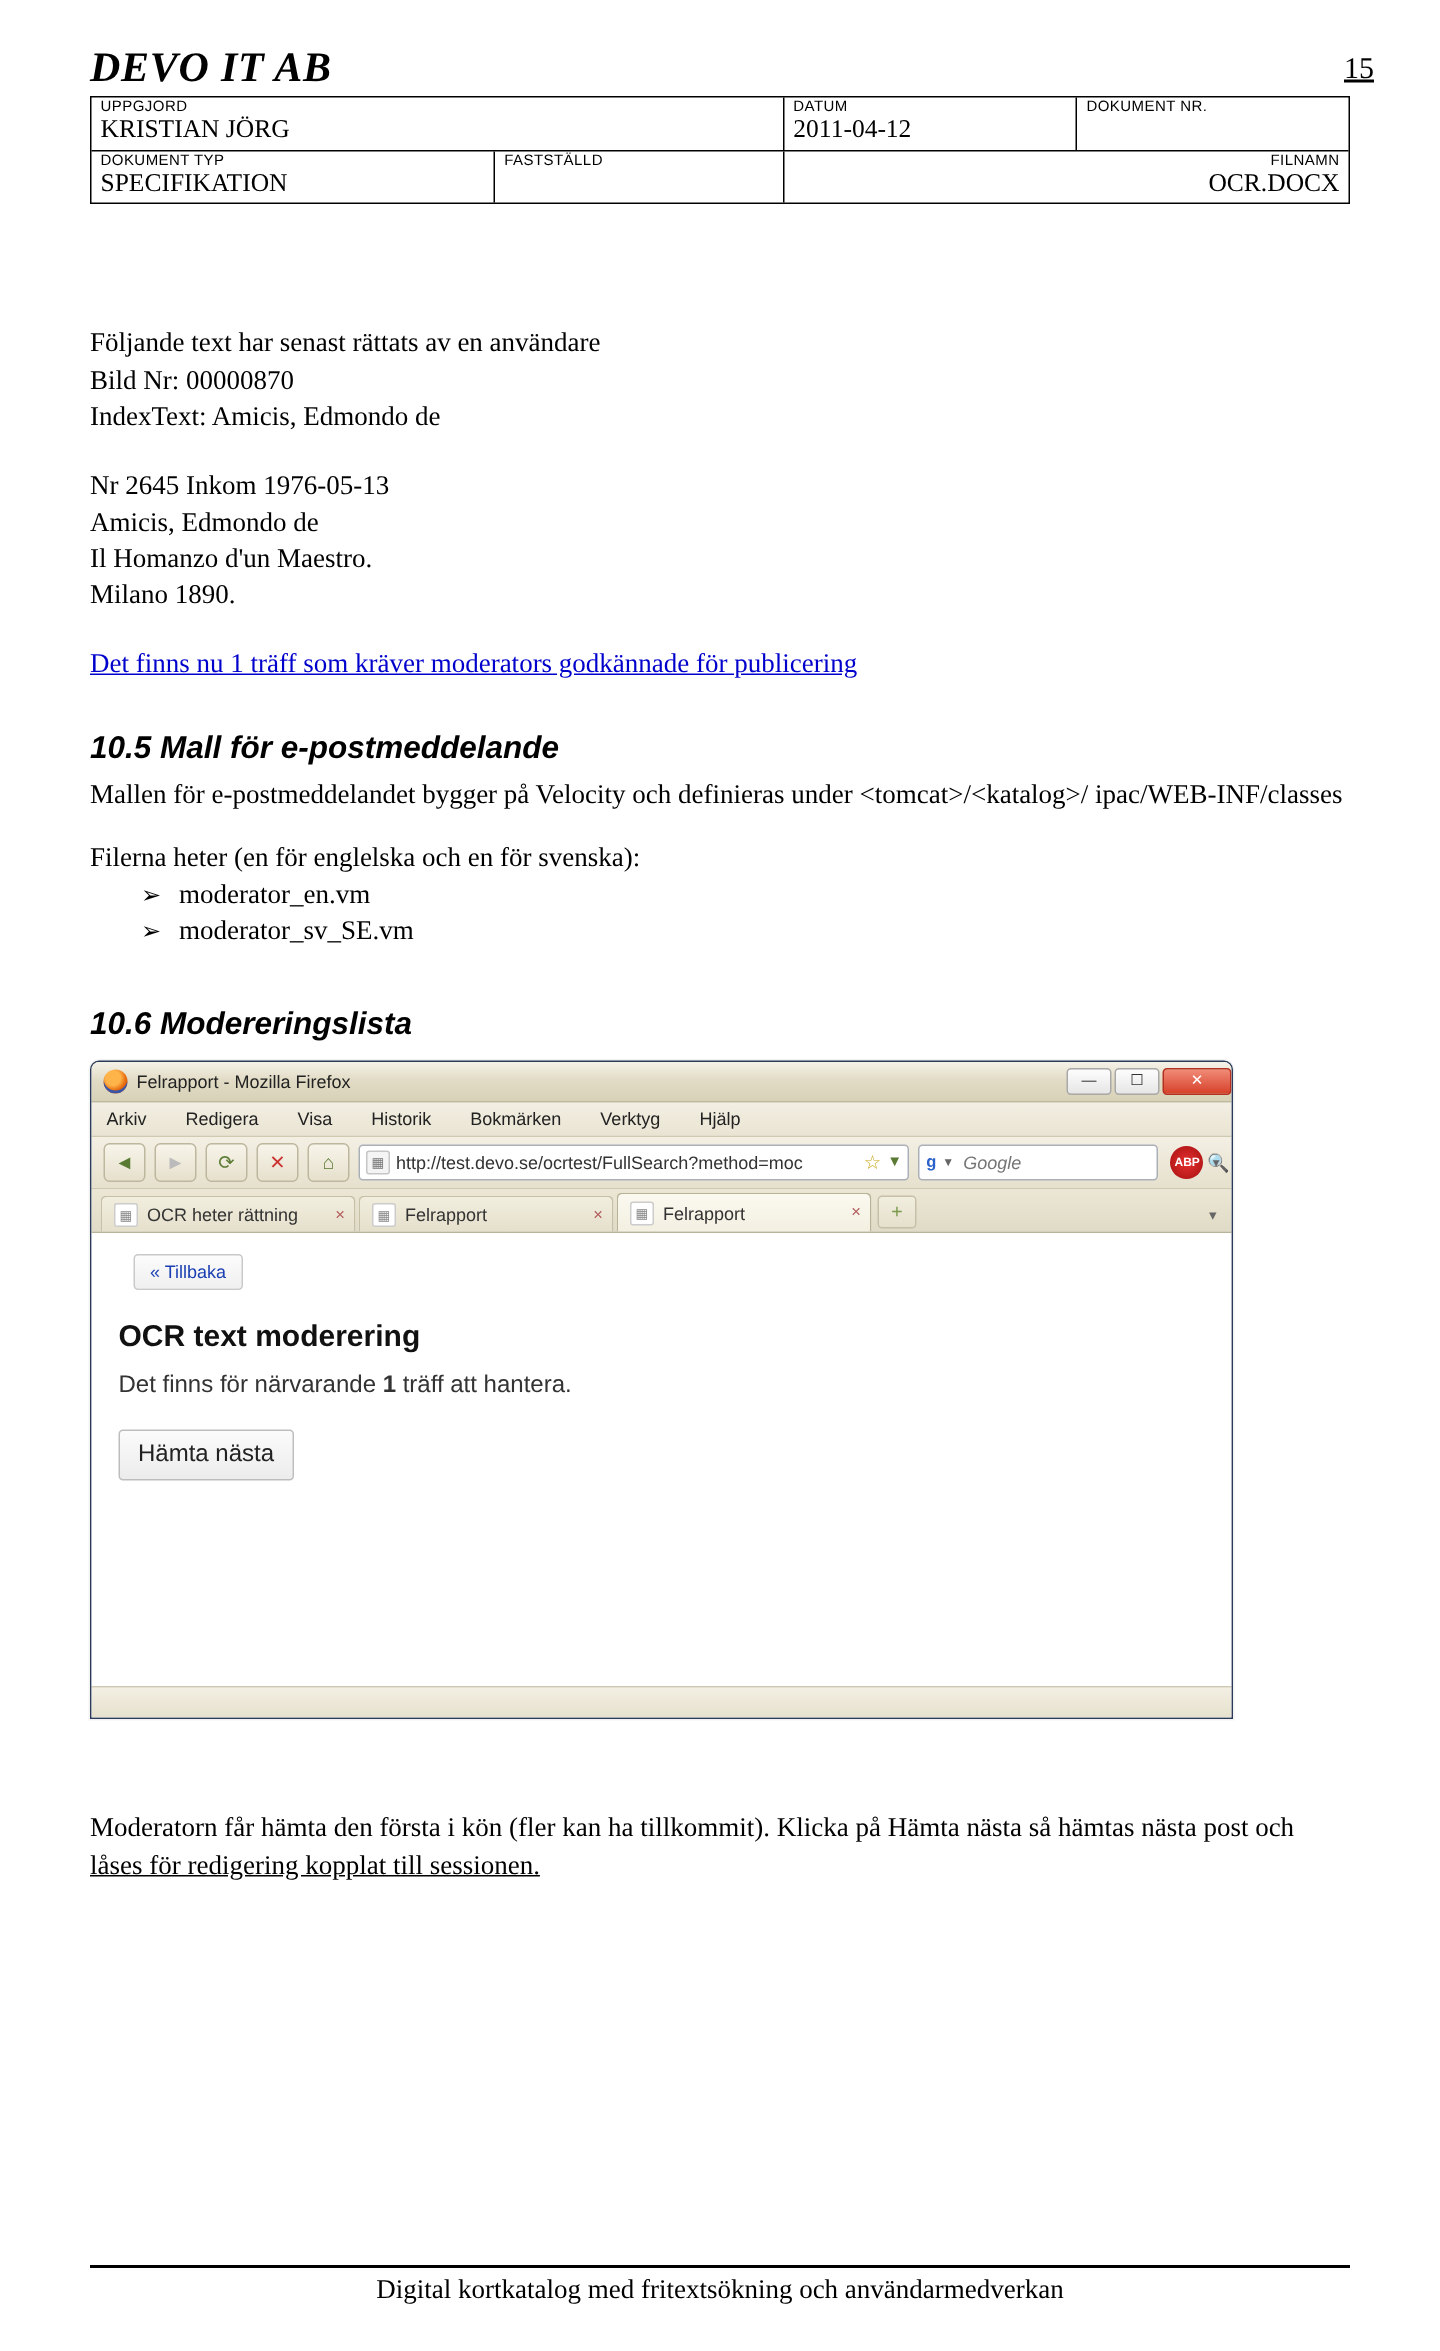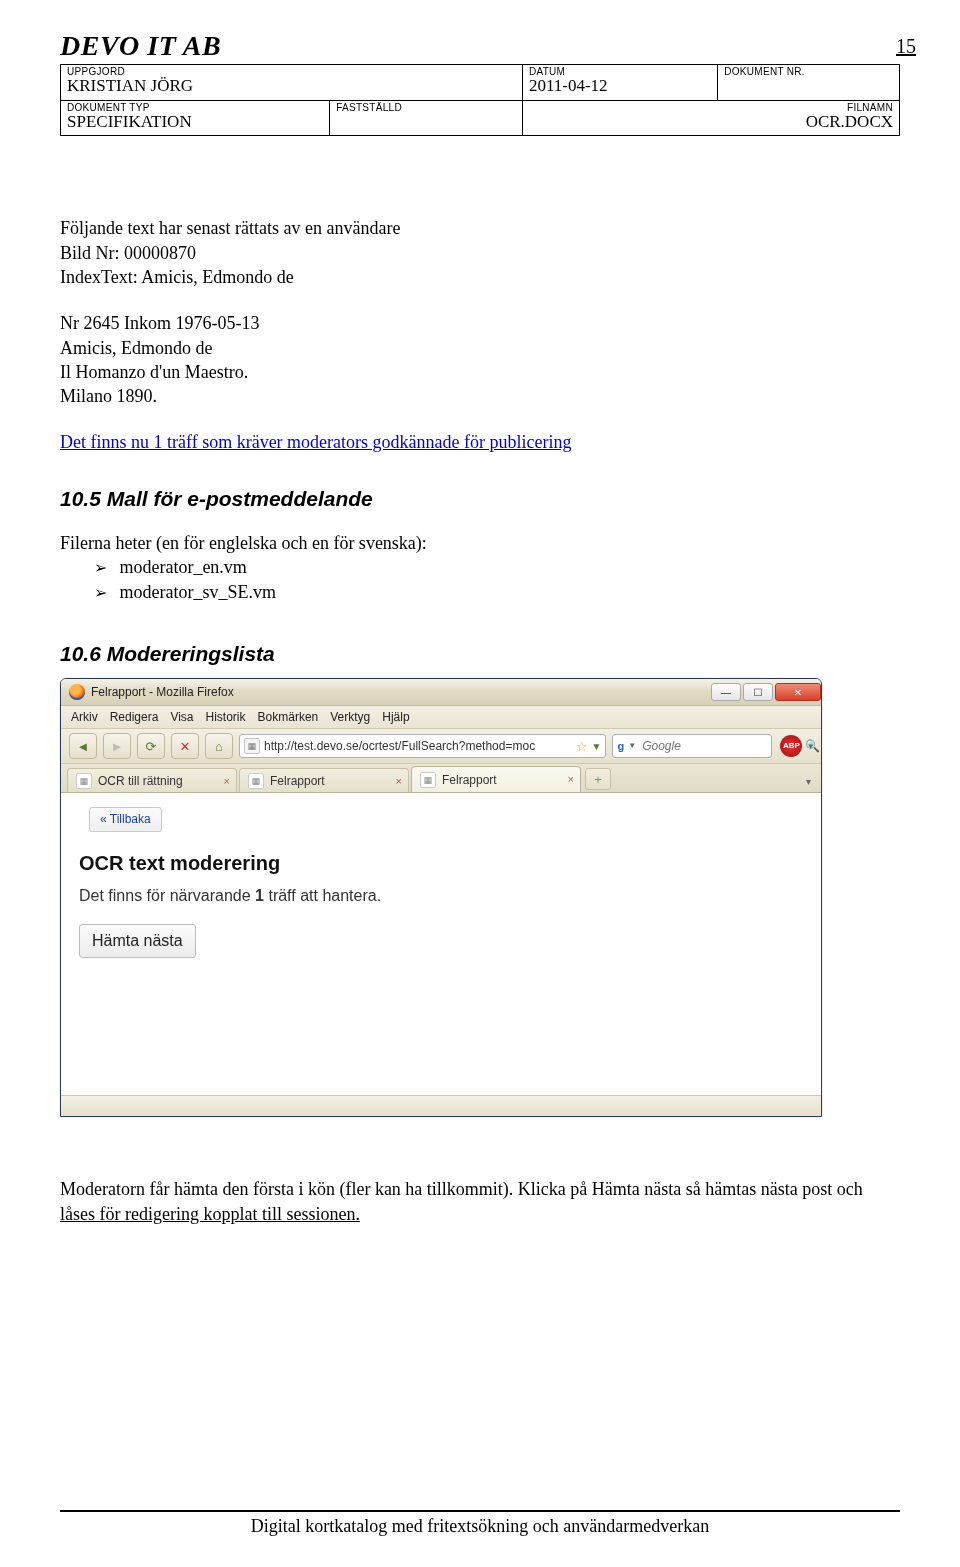--- a/index.html
+++ b/index.html
@@ -129,21 +129,21 @@
     background: linear-gradient(#f08b77,#d7412a);
     border-color: #b43020;
     color: #fff;
     width: 44px;
   }
   .menubar {
     background: linear-gradient(#f3efe3,#e9e4d2);
     height: 22px;
     display: flex;
     align-items: center;
-    gap: 12px;
+    gap: 26px;
     padding: 0 10px;
     border-bottom: 1px solid #cfc9b2;
   }
   .menubar span { color: #222; }
 
   .toolbar {
     background: linear-gradient(#f3efe3,#e6e1cd);
     height: 34px;
     display: flex;
     align-items: center;
@@ -371,20 +371,21 @@
     <div class="block">
       <p>Nr 2645 Inkom 1976-05-13</p>
       <p>Amicis, Edmondo de</p>
       <p>Il Homanzo d'un Maestro.</p>
       <p>Milano 1890.</p>
     </div>
 
     <p class="block"><a href="#" class="link">Det finns nu 1 träff som kräver moderators godkännade för publicering</a></p>
 
     <h2>10.5 Mall för e-postmeddelande</h2>
+    <p>Mallen för e-postmeddelandet bygger på Velocity och definieras under &lt;tomcat&gt;/&lt;katalog&gt;/ ipac/WEB-INF/classes</p>
     <p style="margin-top:18px">Filerna heter (en för englelska och en för svenska):</p>
     <ul class="files">
       <li>moderator_en.vm</li>
       <li>moderator_sv_SE.vm</li>
     </ul>
 
     <h2 style="margin-top:36px">10.6 Modereringslista</h2>
 
     <div class="shot">
       <div class="titlebar">
@@ -425,21 +426,21 @@
           <input placeholder="Google" style="">
           <span style="color:#888">🔍</span>
         </div>
         <span class="abp">ABP</span>
         <span class="abp-dd">▾</span>
       </div>
 
       <div class="tabstrip">
         <div class="tab">
           <span class="tabicon">▦</span>
-          <span>OCR till rättning</span>
+          <span>OCR heter rättning</span>
           <span class="tabclose">×</span>
         </div>
         <div class="tab">
           <span class="tabicon">▦</span>
           <span>Felrapport</span>
           <span class="tabclose">×</span>
         </div>
         <div class="tab active">
           <span class="tabicon">▦</span>
           <span>Felrapport</span>

